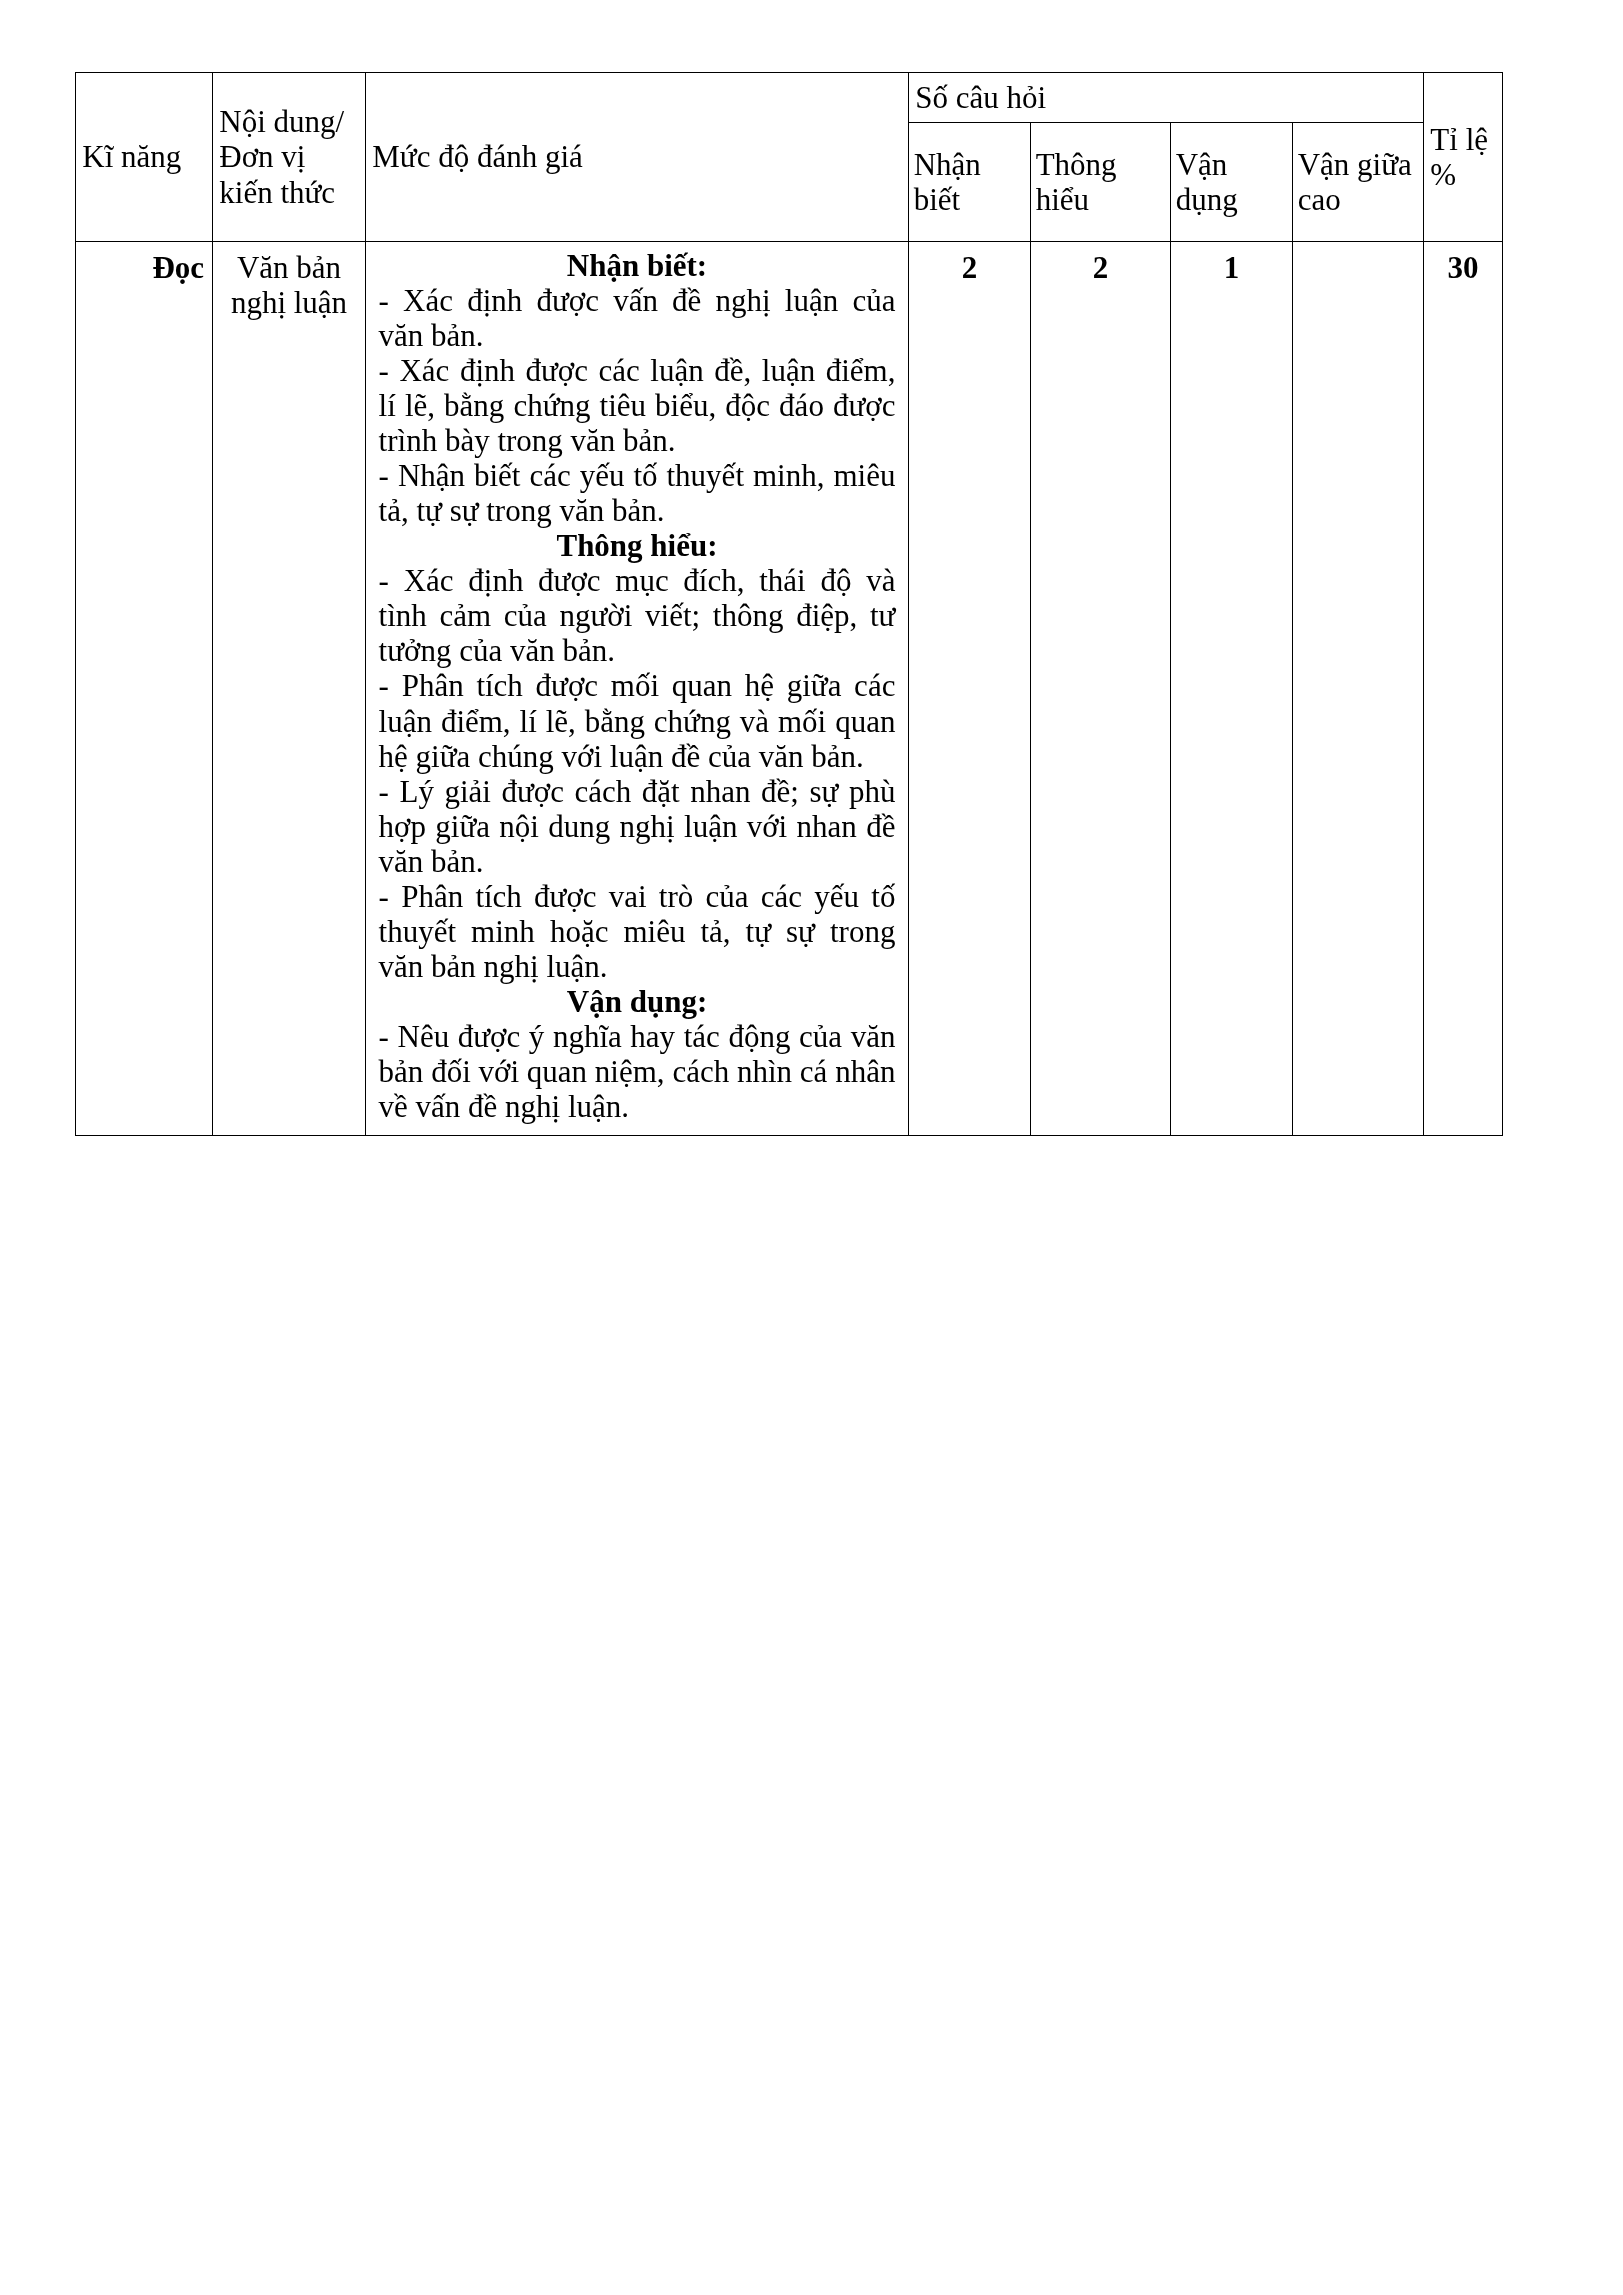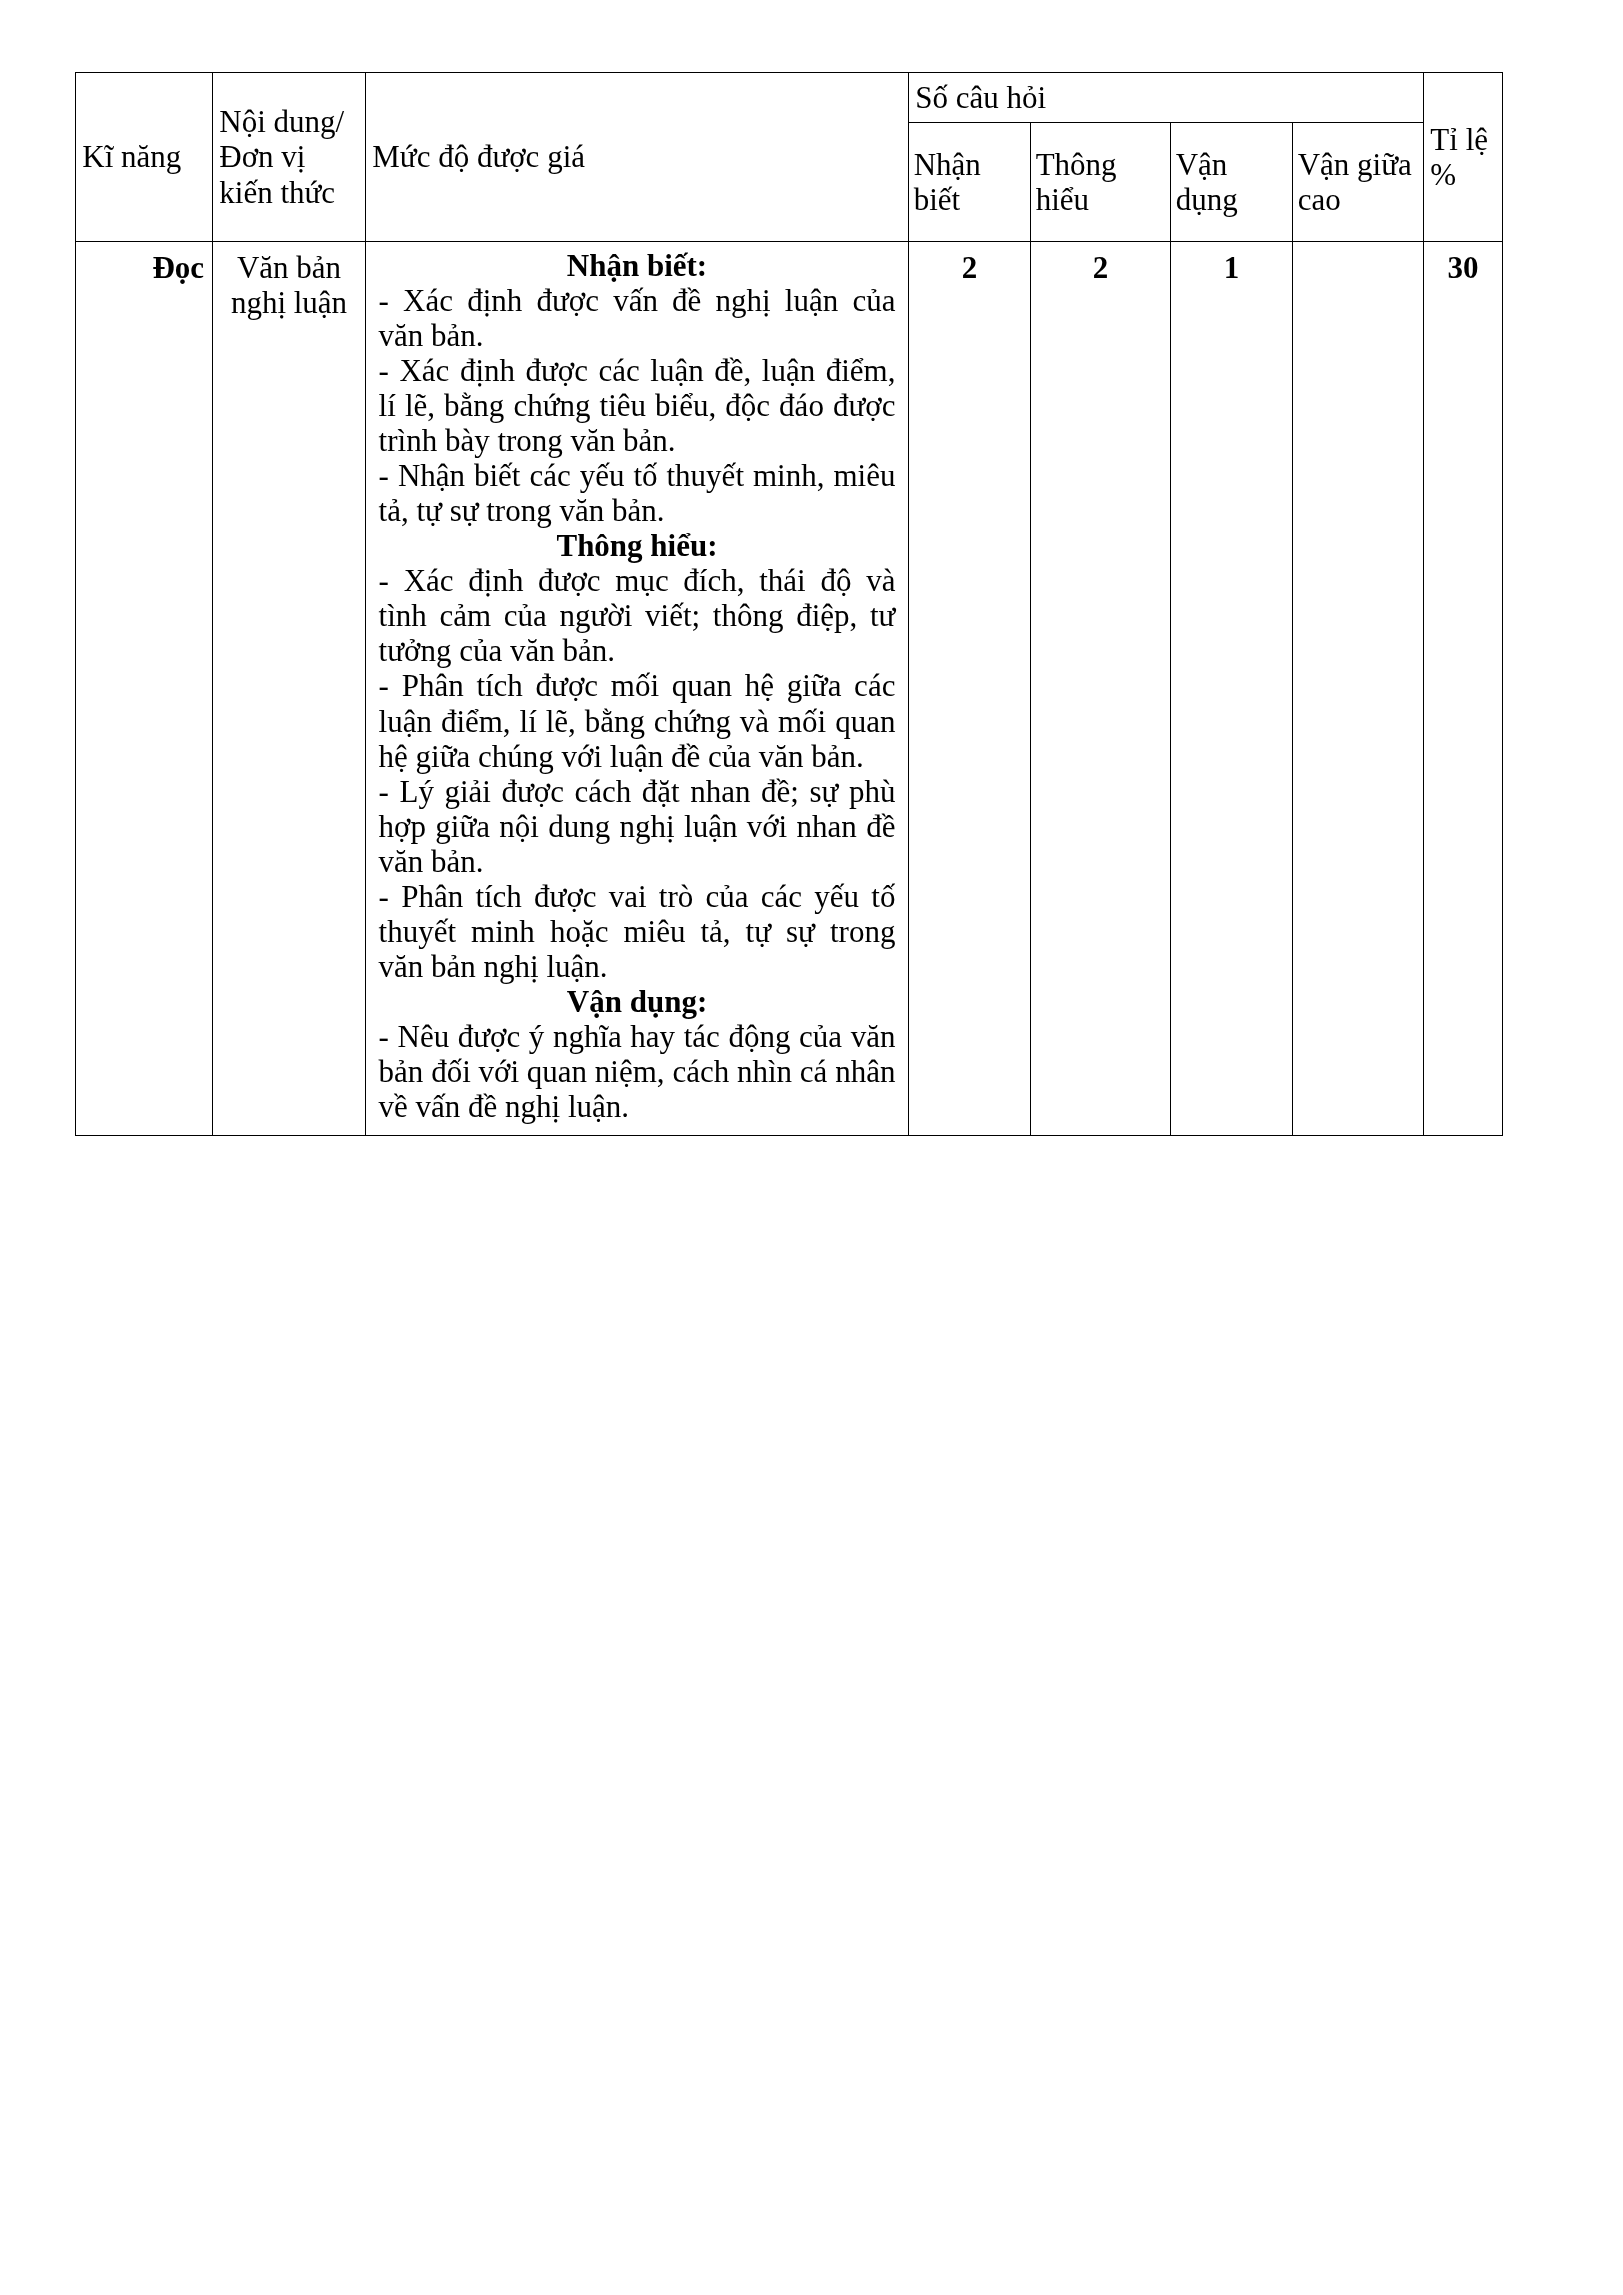--- a/index.html
+++ b/index.html
@@ -117,21 +117,21 @@
       <col style="width:140px">
       <col style="width:122px">
       <col style="width:131px">
       <col style="width:79px">
     </colgroup>
 
     <thead>
       <tr class="header-top">
         <th rowspan="2">Kĩ năng</th>
         <th rowspan="2">Nội dung/ Đơn vị kiến thức</th>
-        <th rowspan="2">Mức độ được giá</th>
+        <th rowspan="2">Mức độ đánh giá</th>
         <th colspan="4" class="so-cau-hoi">Số câu hỏi</th>
         <th rowspan="2">Tỉ lệ %</th>
       </tr>
       <tr class="header-sub">
         <th>Nhận biết</th>
         <th>Thông hiểu</th>
         <th>Vận dụng</th>
         <th>Vận giữa cao</th>
       </tr>
     </thead>

